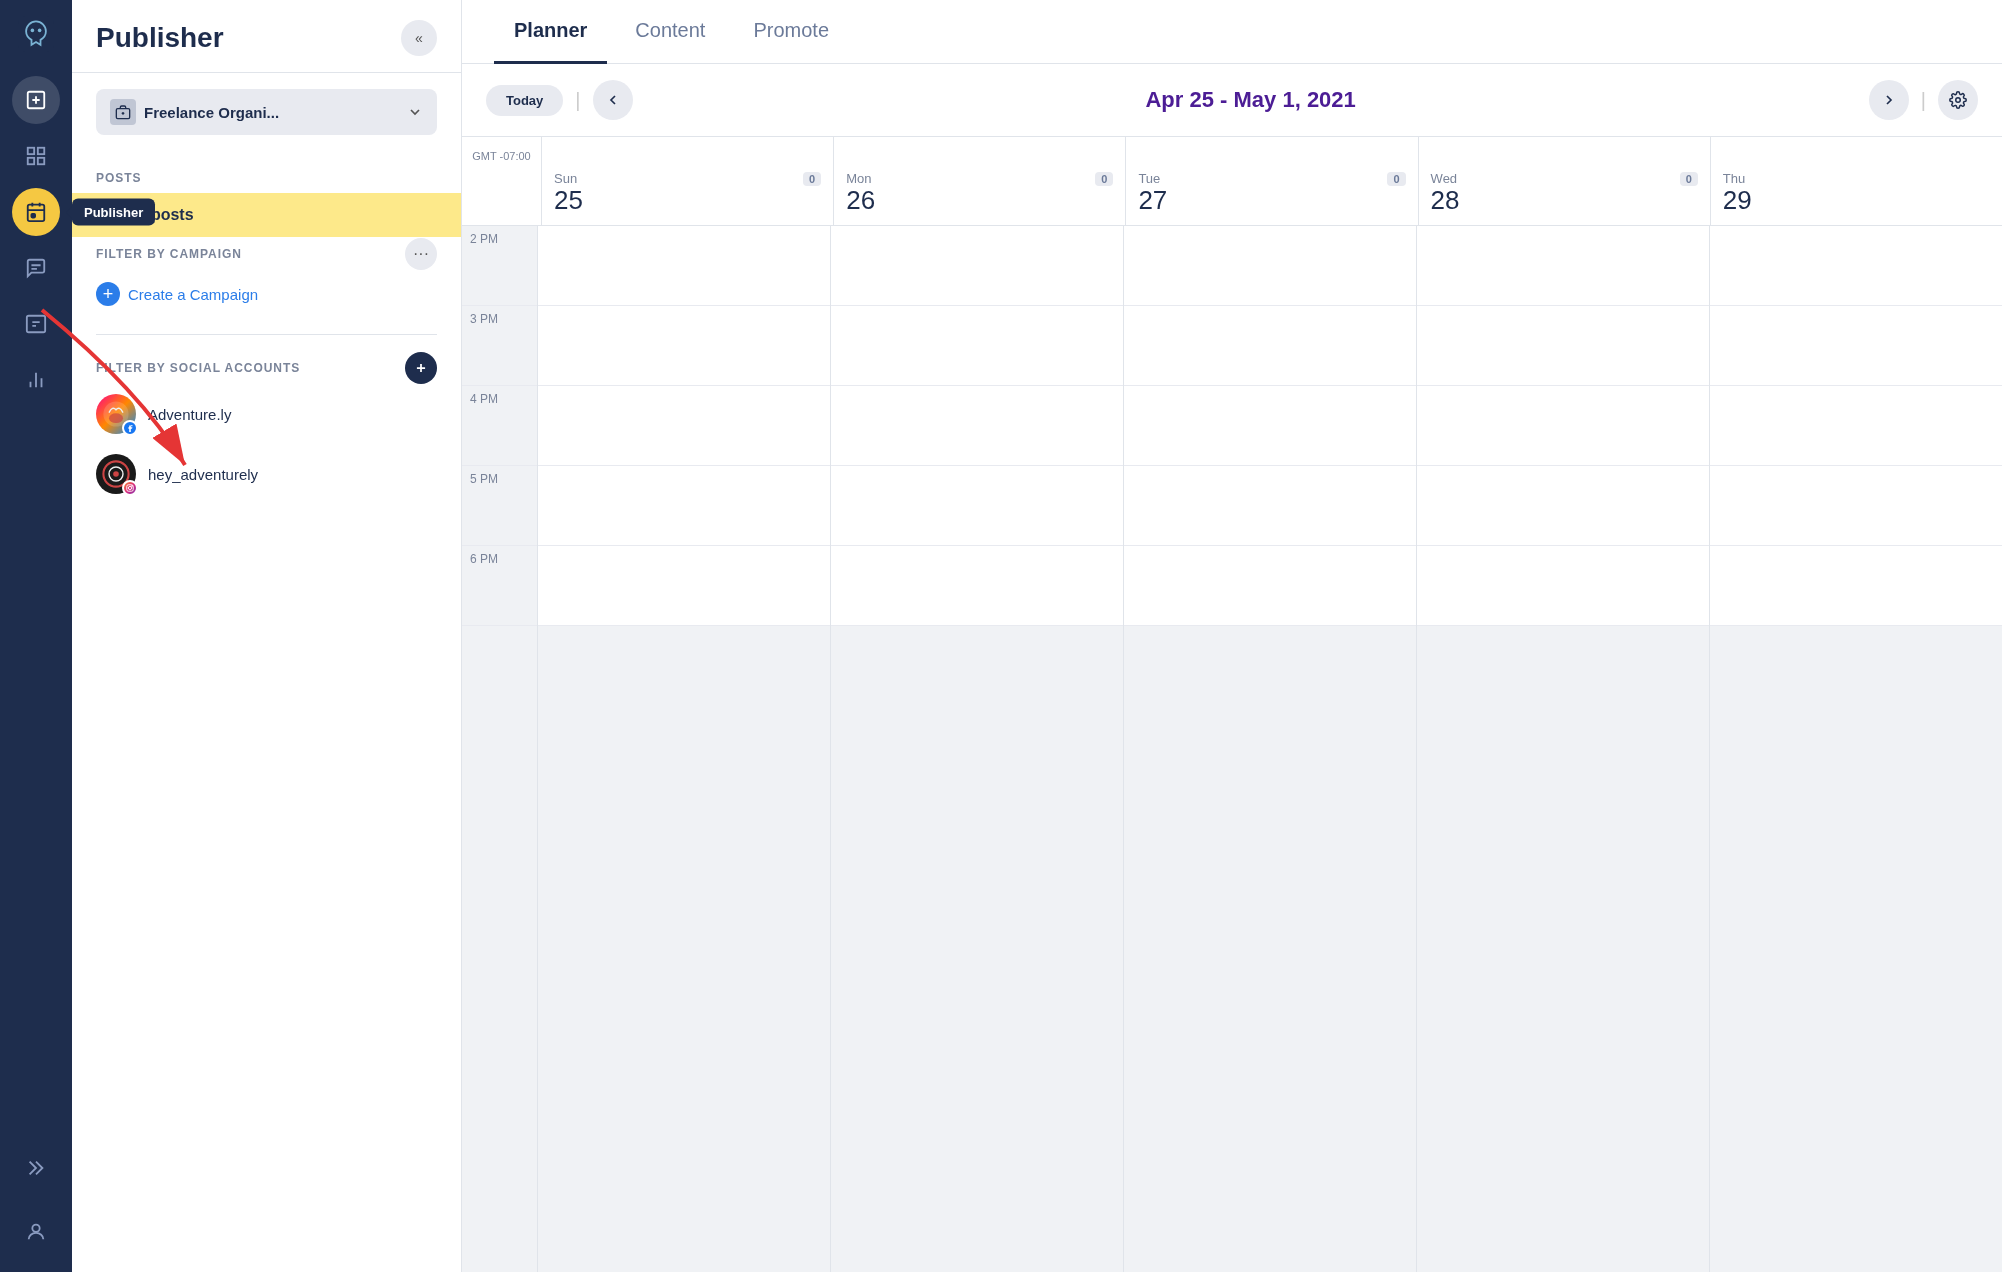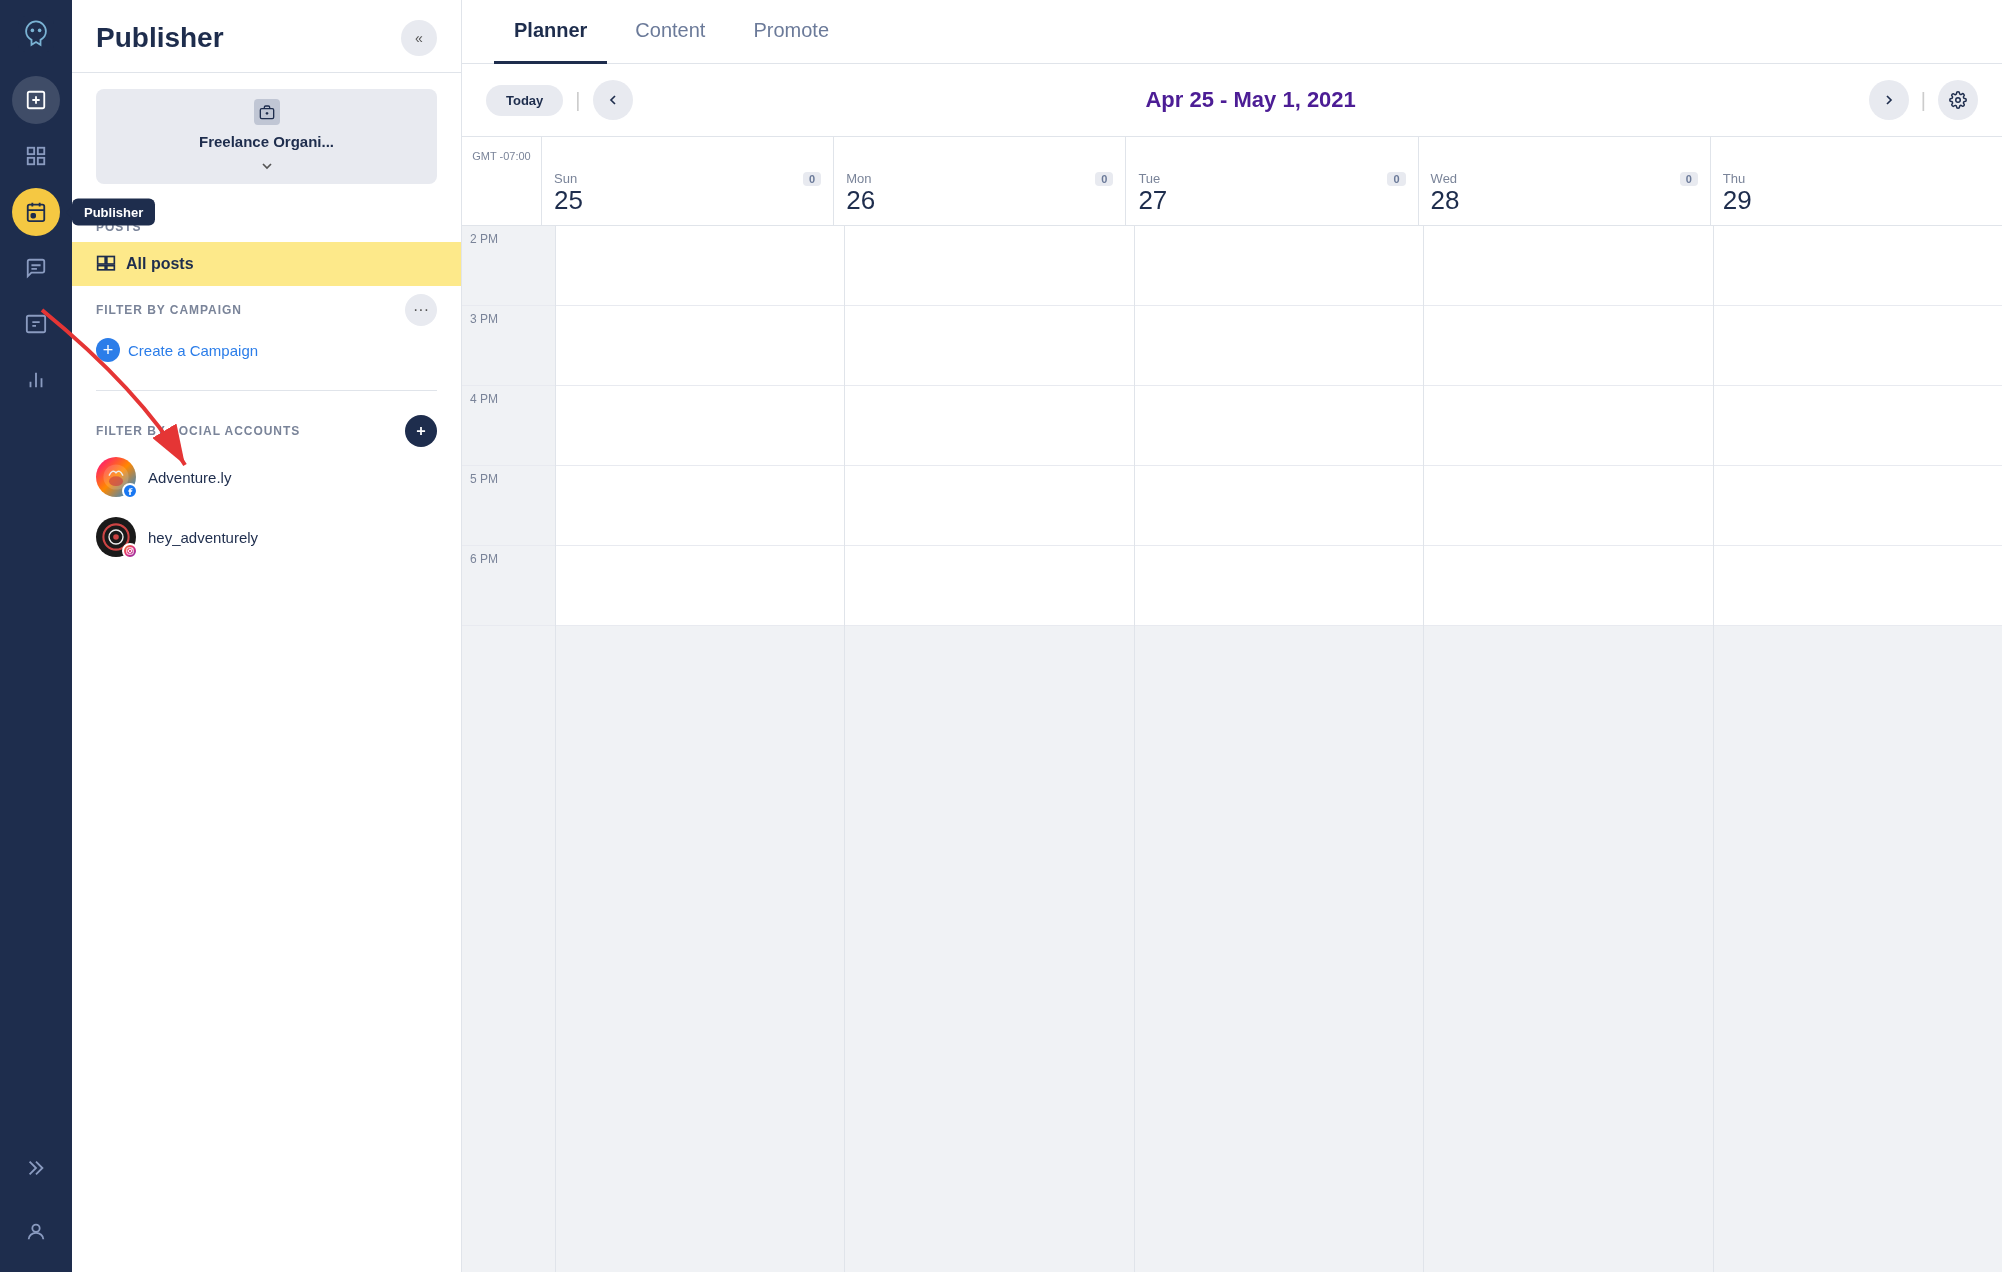--- a/index.html
+++ b/index.html
@@ -72,21 +72,20 @@
       color: #555;
       font-size: 14px;
     }
     .org-selector {
       margin: 16px 24px;
       background: #e8eaf0;
       border-radius: 8px;
       padding: 10px 14px;
       display: flex; align-items: center; gap: 8px;
       cursor: pointer;
-      flex-direction: column;
     }
     .org-selector-icon {
       width: 26px; height: 26px;
       background: #c0c6d4;
       border-radius: 4px;
       display: flex; align-items: center; justify-content: center;
       font-size: 12px; color: #1e2d4d;
     }
     .org-selector-name {
       flex: 1;
@@ -117,21 +116,21 @@
       background: #fde98a;
       font-weight: 600;
     }
     .menu-item svg { width: 20px; height: 20px; }
 
     .divider { height: 1px; background: #e0e4ea; margin: 16px 24px; }
 
     .filter-header {
       display: flex; align-items: center; justify-content: space-between;
       padding: 0 24px;
-      margin-top: 8px;
+      margin-top: 1px;
     }
     .filter-label {
       font-size: 12px; font-weight: 700; color: #7a8499; letter-spacing: 0.08em;
     }
     .filter-action-btn {
       width: 32px; height: 32px;
       border-radius: 50%;
       background: #e8eaf0;
       border: none; cursor: pointer;
       display: flex; align-items: center; justify-content: center;
@@ -338,21 +337,21 @@
       font-weight: 300;
       color: #1e2d4d;
       line-height: 1.1;
     }
 
     .cal-body {
       flex: 1;
       display: flex;
     }
     .time-col {
-      width: 94px;
+      width: 76px;
       flex-shrink: 0;
       border-right: 1px solid #e0e4ea;
     }
     .time-slot {
       height: 80px;
       border-bottom: 1px solid #e8eaf0;
       display: flex; align-items: flex-start;
       padding: 6px 8px 0;
       font-size: 12px;
       color: #7a8499;

